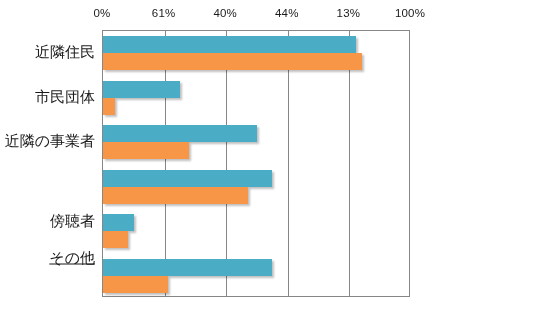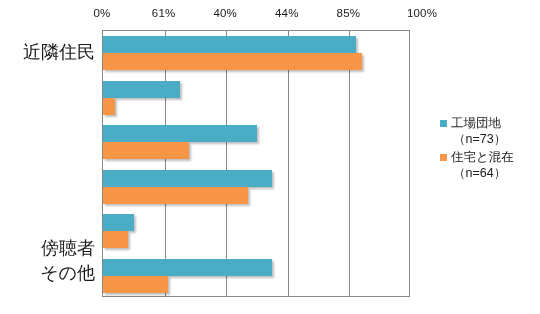--- a/index.html
+++ b/index.html
@@ -45,21 +45,21 @@
   .y-axis-labels {
     position: absolute;
     left: 0;
     top: 30px;
     width: 100px;
     height: 267px;
   }
   .y-cat-label {
     position: absolute;
     right: 5px;
-    font-size: 18px;
+    font-size: 15px;
     color: #1a1a1a;
     white-space: nowrap;
     transform: translateY(-50%);
     letter-spacing: 0px;
   }
 
   
   #plot-area {
     position: absolute;
     left: 102px;
@@ -142,28 +142,30 @@
 </head>
 <body>
 
 <div id="chart-root">
 
   <div class="x-axis-labels">
       <div class="x-tick-label" style="left: 102px;">0%</div>
       <div class="x-tick-label" style="left: 163.6px;">61%</div>
       <div class="x-tick-label" style="left: 225.2px; text-align: center;">40%</div>
       <div class="x-tick-label" style="left: 286.8px;">44%</div>
-      <div class="x-tick-label" style="left: 348.4px;">85%</div>
-      <div class="x-tick-label" style="left: 410px; margin-left: 12px;">100%</div>
+      <div class="x-tick-label" style="left: 348.4px;">13%</div>
+      <div class="x-tick-label" style="left: 410px;">100%</div>
     </div>
 
   <div class="y-axis-labels">
       <div class="y-cat-label" style="top: 22.25px;">近隣住民</div>
-      <div class="y-cat-label" style="top: 218px;">傍聴者</div>
-      <div class="y-cat-label" style="top: 243px;">その他</div>
+      <div class="y-cat-label" style="top: 66.75px;">市民団体</div>
+      <div class="y-cat-label" style="top: 111.25px;">近隣の事業者</div>
+      <div class="y-cat-label" style="top: 191px;">傍聴者</div>
+      <div class="y-cat-label" style="top: 228px; text-decoration: underline;">その他</div>
     </div>
 
   <div id="plot-area">
       <div class="gridline" style="left: 61.6px;"></div>
       <div class="gridline" style="left: 123.2px;"></div>
       <div class="gridline" style="left: 184.8px;"></div>
       <div class="gridline" style="left: 246.4px;"></div>
       <div class="bar-group" style="top: 5.25px; height: 34px;">
         <div class="bar series-0" style="top: 0px; width: 252.56px;">
           <div class="bar-fill"></div>
@@ -207,30 +209,14 @@
       <div class="bar-group" style="top: 227.75px; height: 34px;">
         <div class="bar series-0" style="top: 0px; width: 169.4px;">
           <div class="bar-fill"></div>
         </div>
         <div class="bar series-1" style="top: 17px; width: 64.68px;">
           <div class="bar-fill"></div>
         </div>
       </div>
     </div>
 
-  <div id="legend">
-      <div class="legend-entry">
-        <div class="legend-row">
-          <span class="legend-swatch series-0"></span>
-          <span class="legend-label">工場団地</span>
-        </div>
-        <div class="legend-sub">（n=73）</div>
-      </div>
-      <div class="legend-entry">
-        <div class="legend-row">
-          <span class="legend-swatch series-1"></span>
-          <span class="legend-label">住宅と混在</span>
-        </div>
-        <div class="legend-sub">（n=64）</div>
-      </div>
-    </div>
 
 </div>
 
 </body></html>

